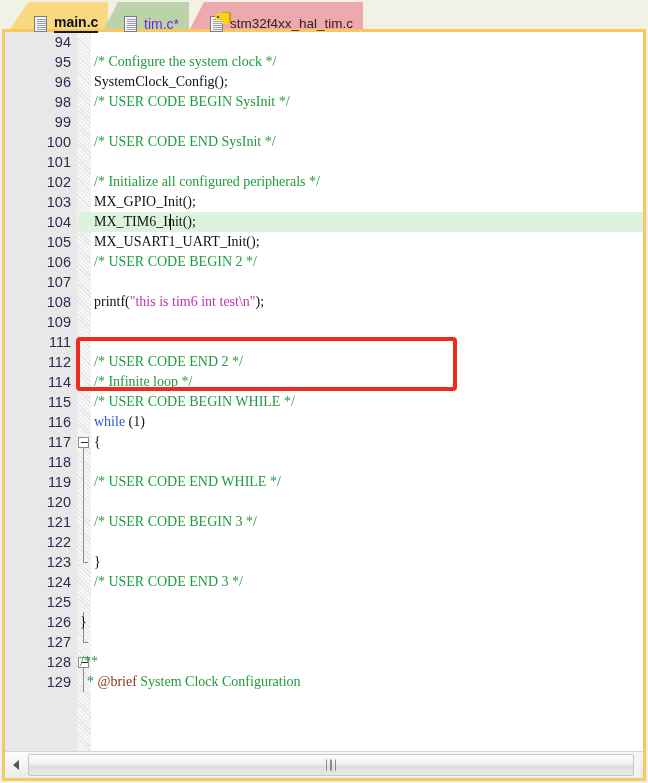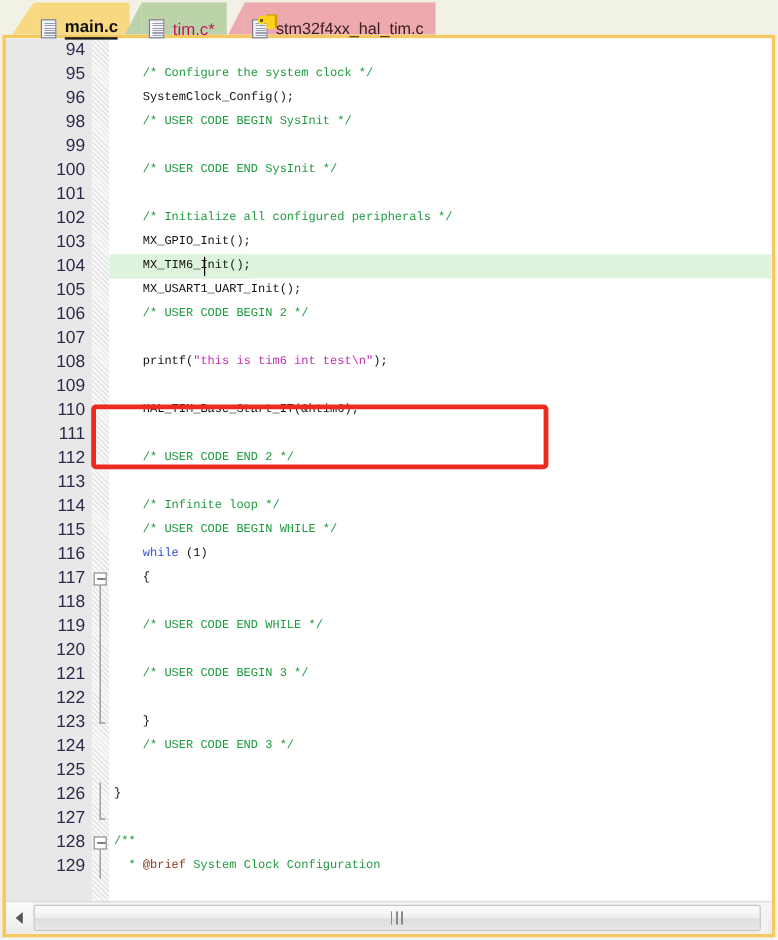--- a/index.html
+++ b/index.html
@@ -77,21 +77,21 @@
     border-color: transparent transparent #eda9ae transparent;
   }
   .tab-label { position: relative; z-index: 2; }
   .tab-main .tab-label {
     font-weight: bold;
     color: #111111;
     border-bottom: 2px solid #1a1a1a;
     padding-bottom: 0px;
     line-height: 17px;
   }
-  .tab-tim .tab-label { color: #be185d; }
+  .tab-tim .tab-label { color: #6d28d9; }
   .tab-hal .tab-label { color: #3a2020; font-size: 13.5px; }
 
   .doc-icon {
     position: relative;
     z-index: 2;
     width: 13px; height: 16px;
     margin-right: 7px;
     background: #f4f4f8;
     border: 1px solid #7a7a8a;
     flex: none;
@@ -202,25 +202,25 @@
     font-size: 14.5px;
     color: #2b2b4f;
   }
   .fold {
     position: absolute;
     left: 72px; top: 0;
     width: 14px; height: 20px;
   }
   .code-text {
     position: absolute;
-    left: 88px; top: 0;
+    left: 73px; top: 0;
     height: 20px;
     padding-left: 2px;
-    font-family: Liberation Mono, monospace;
-    font-size: 10px;
+    font-family: Liberation Serif, serif;
+    font-size: 14px;
     color: #111111;
     letter-spacing: 0px;
   }
 
   
   .cmt { color: #1f9b3f; }
   .kw  { color: #2f4fd8; font-weight: normal; }
   .str { color: #c030b0; }
   .doc { color: #8b3a1a; }
 
@@ -364,24 +364,22 @@
             <div class="row"><span class="rowfill"></span><span class="lnum">100</span><span class="fold"></span><span class="code-text"><span class="cmt">    /* USER CODE END SysInit */</span></span></div>
             <div class="row"><span class="rowfill"></span><span class="lnum">101</span><span class="fold"></span><span class="code-text"></span></div>
             <div class="row"><span class="rowfill"></span><span class="lnum">102</span><span class="fold"></span><span class="code-text"><span class="cmt">    /* Initialize all configured peripherals */</span></span></div>
             <div class="row"><span class="rowfill"></span><span class="lnum">103</span><span class="fold"></span><span class="code-text">    MX_GPIO_Init();</span></div>
             <div class="row hl"><span class="rowfill"></span><span class="lnum">104</span><span class="fold"></span><span class="code-text">    MX_TIM6_Init();</span><span class="caret" style="left:164.95px"></span></div>
             <div class="row"><span class="rowfill"></span><span class="lnum">105</span><span class="fold"></span><span class="code-text">    MX_USART1_UART_Init();</span></div>
             <div class="row"><span class="rowfill"></span><span class="lnum">106</span><span class="fold"></span><span class="code-text"><span class="cmt">    /* USER CODE BEGIN 2 */</span></span></div>
             <div class="row"><span class="rowfill"></span><span class="lnum">107</span><span class="fold"></span><span class="code-text"></span></div>
             <div class="row"><span class="rowfill"></span><span class="lnum">108</span><span class="fold"></span><span class="code-text">    printf(<span class="str">"this is tim6 int test\n"</span>);</span></div>
             <div class="row"><span class="rowfill"></span><span class="lnum">109</span><span class="fold"></span><span class="code-text"></span></div>
-            <div class="row"><span class="rowfill"></span><span class="lnum">110</span><span class="fold"></span><span class="code-text">    HAL_TIM_Base_Start_IT(&amp;htim6);</span></div>
             <div class="row"><span class="rowfill"></span><span class="lnum">111</span><span class="fold"></span><span class="code-text"></span></div>
             <div class="row"><span class="rowfill"></span><span class="lnum">112</span><span class="fold"></span><span class="code-text"><span class="cmt">    /* USER CODE END 2 */</span></span></div>
-            <div class="row"><span class="rowfill"></span><span class="lnum">113</span><span class="fold"></span><span class="code-text"></span></div>
             <div class="row"><span class="rowfill"></span><span class="lnum">114</span><span class="fold"></span><span class="code-text"><span class="cmt">    /* Infinite loop */</span></span></div>
             <div class="row"><span class="rowfill"></span><span class="lnum">115</span><span class="fold"></span><span class="code-text"><span class="cmt">    /* USER CODE BEGIN WHILE */</span></span></div>
             <div class="row"><span class="rowfill"></span><span class="lnum">116</span><span class="fold"></span><span class="code-text">    <span class="kw">while</span> (1)</span></div>
             <div class="row"><span class="rowfill"></span><span class="lnum">117</span><span class="fold"><span class="fold-line half-top"></span><span class="fold-box"></span></span><span class="code-text">    {</span></div>
             <div class="row"><span class="rowfill"></span><span class="lnum">118</span><span class="fold"><span class="fold-line"></span></span><span class="code-text"></span></div>
             <div class="row"><span class="rowfill"></span><span class="lnum">119</span><span class="fold"><span class="fold-line"></span></span><span class="code-text"><span class="cmt">    /* USER CODE END WHILE */</span></span></div>
             <div class="row"><span class="rowfill"></span><span class="lnum">120</span><span class="fold"><span class="fold-line"></span></span><span class="code-text"></span></div>
             <div class="row"><span class="rowfill"></span><span class="lnum">121</span><span class="fold"><span class="fold-line"></span></span><span class="code-text"><span class="cmt">    /* USER CODE BEGIN 3 */</span></span></div>
             <div class="row"><span class="rowfill"></span><span class="lnum">122</span><span class="fold"><span class="fold-line"></span></span><span class="code-text"></span></div>
             <div class="row"><span class="rowfill"></span><span class="lnum">123</span><span class="fold"><span class="fold-end"></span></span><span class="code-text">    }</span></div>

